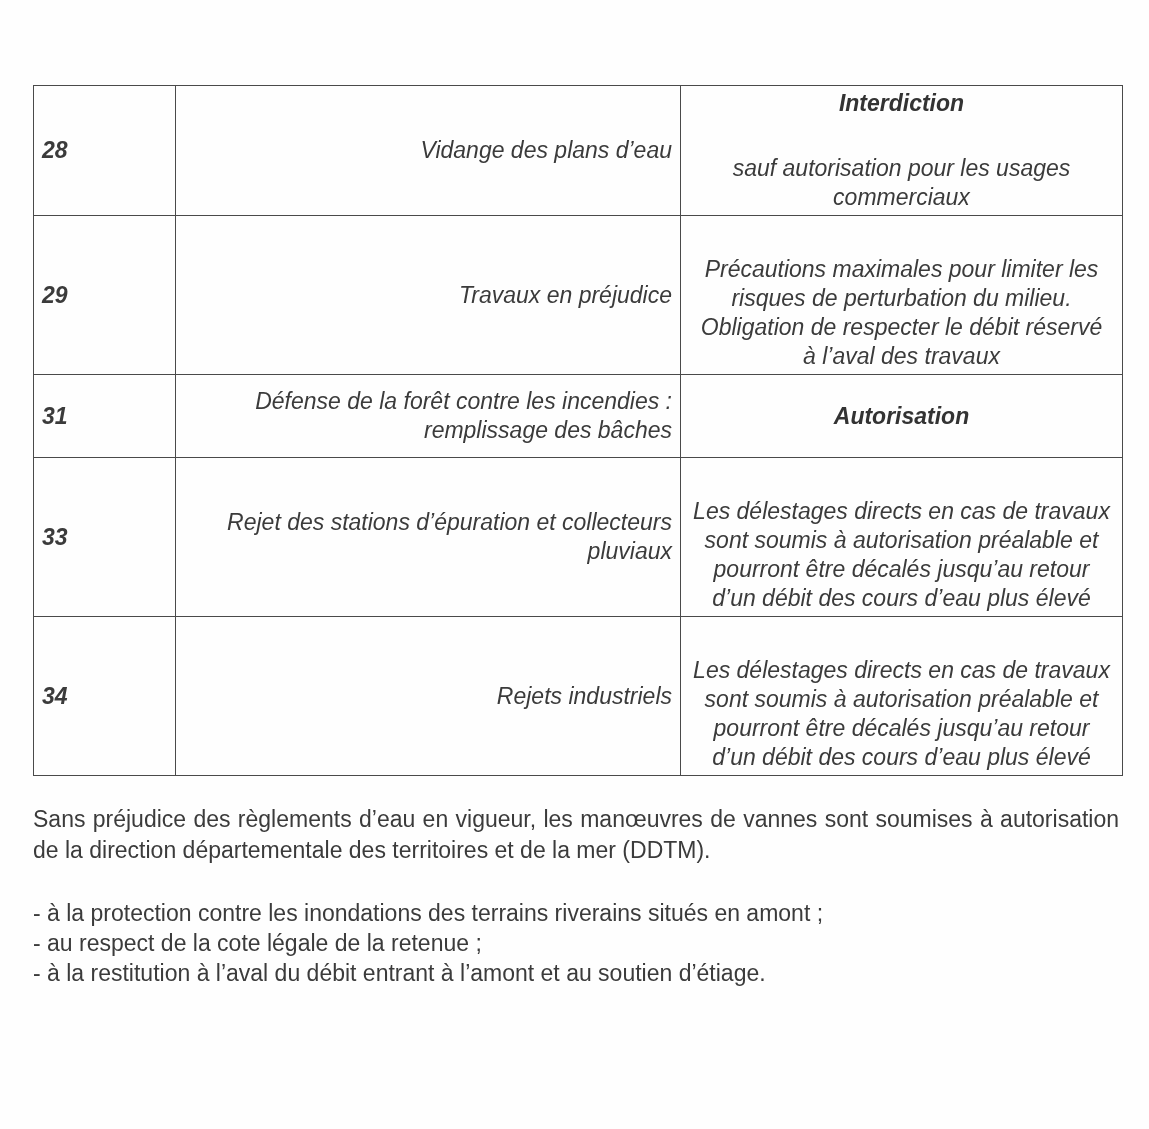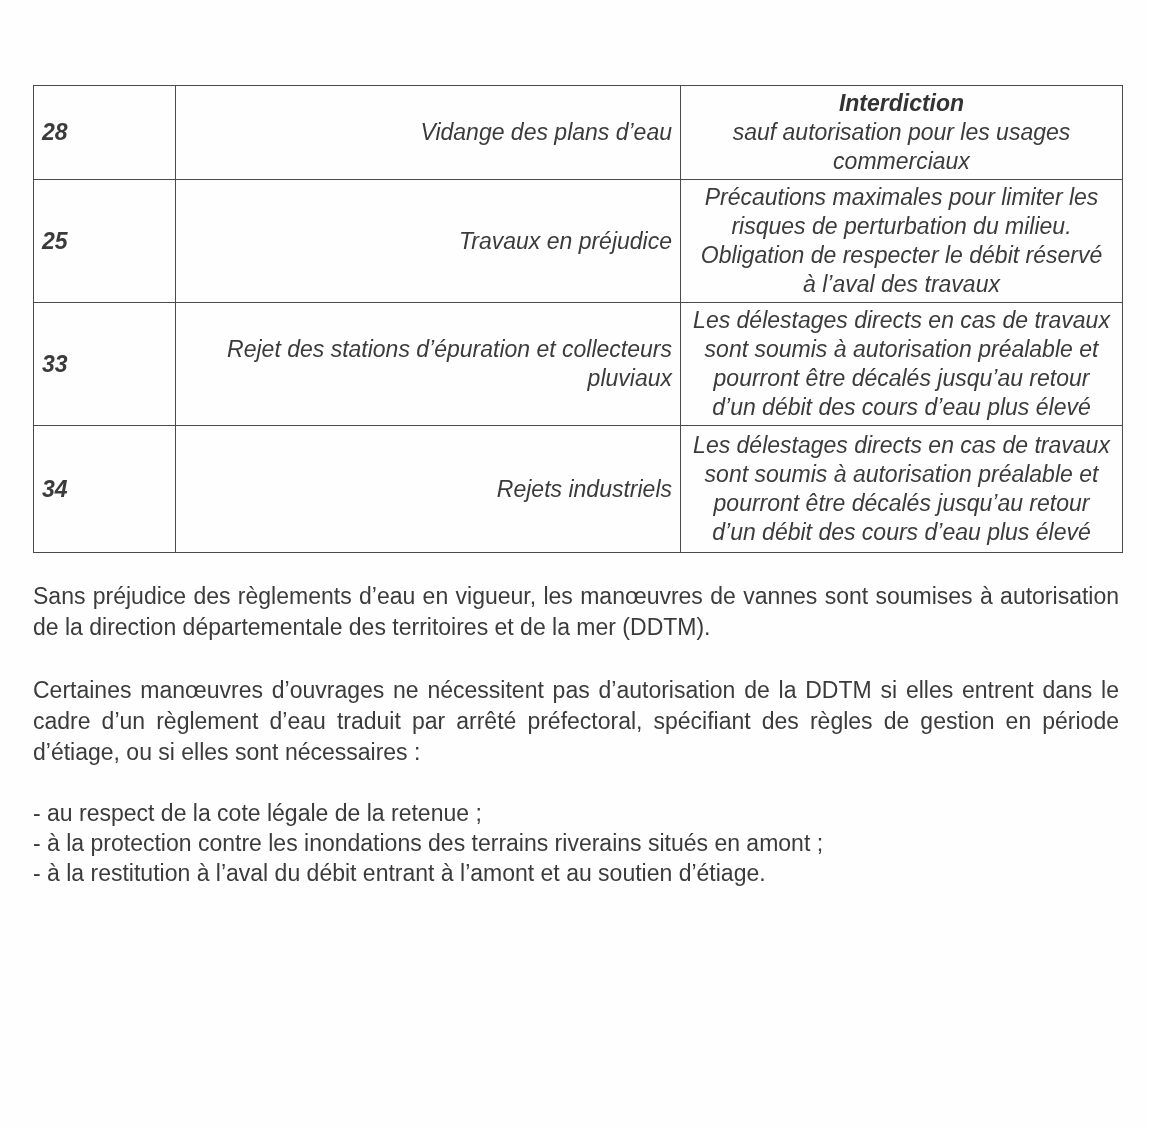--- a/index.html
+++ b/index.html
@@ -47,21 +47,21 @@
   }
   td.cond-cell {
     text-align: center;
   }
   .pre-lines { white-space: pre-line; }
   .cond-title {
     display: block;
     font-weight: bold;
     color: #333333;
   }
-  .cond-text { display: block; white-space: pre-line; }
+  .cond-text { display: block; white-space: pre-line; margin-top: 36px; }
   .cond-title:empty, .cond-text:empty { display: none; }
   tr.r0 td { height: 84px; }
   tr.r1 td { height: 116px; }
   tr.r2 td { height: 54px; }
   tr.r3 td { height: 76px; }
   tr.r4 td { height: 56px; }
   tr.r5 td { height: 114px; }
   tr.r6 td { height: 120px; }
   
   .notes {
@@ -99,28 +99,37 @@
       <tr class="r0">
         <td class="num-cell">28</td>
         <td class="activity-cell"><span class="pre-lines">Vidange des plans d’eau</span></td>
         <td class="cond-cell">
           <span class="cond-title">Interdiction</span>
           <span class="cond-text">sauf autorisation pour les usages
 commerciaux</span>
         </td>
       </tr>
       <tr class="r1">
-        <td class="num-cell">25</td>
+        <td class="num-cell">29</td>
         <td class="activity-cell"><span class="pre-lines">Travaux en préjudice</span></td>
         <td class="cond-cell">
 
           <span class="cond-text">Précautions maximales pour limiter les
 risques de perturbation du milieu.
 Obligation de respecter le débit réservé
 à l’aval des travaux</span>
+        </td>
+      </tr>
+      <tr class="r3">
+        <td class="num-cell">31</td>
+        <td class="activity-cell"><span class="pre-lines">Défense de la forêt contre les incendies :
+remplissage des bâches</span></td>
+        <td class="cond-cell">
+          <span class="cond-title">Autorisation</span>
+
         </td>
       </tr>
       <tr class="r5">
         <td class="num-cell">33</td>
         <td class="activity-cell"><span class="pre-lines">Rejet des stations d’épuration et collecteurs
 pluviaux</span></td>
         <td class="cond-cell">
 
           <span class="cond-text">Les délestages directs en cas de travaux
 sont soumis à autorisation préalable et
@@ -137,19 +146,18 @@
 sont soumis à autorisation préalable et
 pourront être décalés jusqu’au retour
 d’un débit des cours d’eau plus élevé</span>
         </td>
       </tr>
     </tbody>
   </table>
 
   <div class="notes">
     <p class="note-para first">Sans préjudice des règlements d’eau en vigueur, les manœuvres de vannes sont soumises à autorisation de la direction départementale des territoires et de la mer (DDTM).</p>
-    <p class="note-para">Certaines manœuvres d’ouvrages ne nécessitent pas d’autorisation de la DDTM si elles entrent dans le cadre d’un règlement d’eau traduit par arrêté préfectoral, spécifiant des règles de gestion en période d’étiage, ou si elles sont nécessaires :</p>
+    <div class="bullet-line">- à la protection contre les inondations des terrains riverains situés en amont ;</div>
     <div class="bullet-line">- au respect de la cote légale de la retenue ;</div>
-    <div class="bullet-line">- à la protection contre les inondations des terrains riverains situés en amont ;</div>
     <div class="bullet-line">- à la restitution à l’aval du débit entrant à l’amont et au soutien d’étiage.</div>
   </div>
 
 </div>
 
 </body></html>

